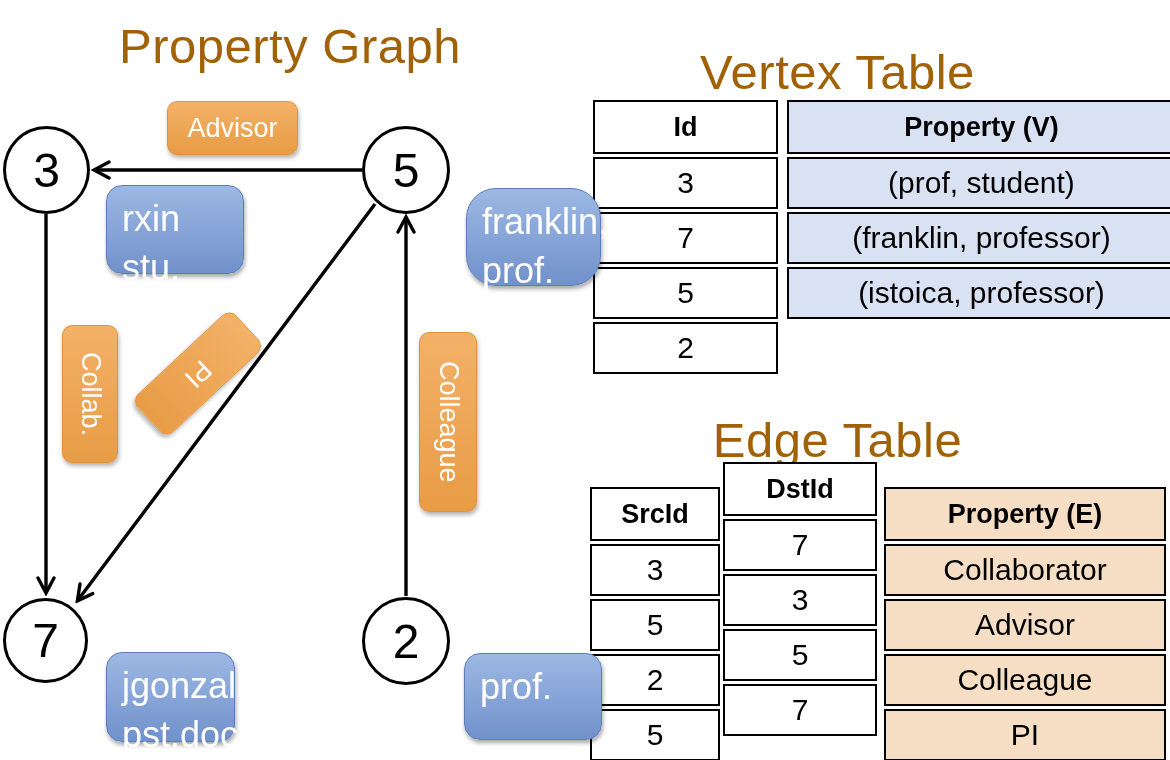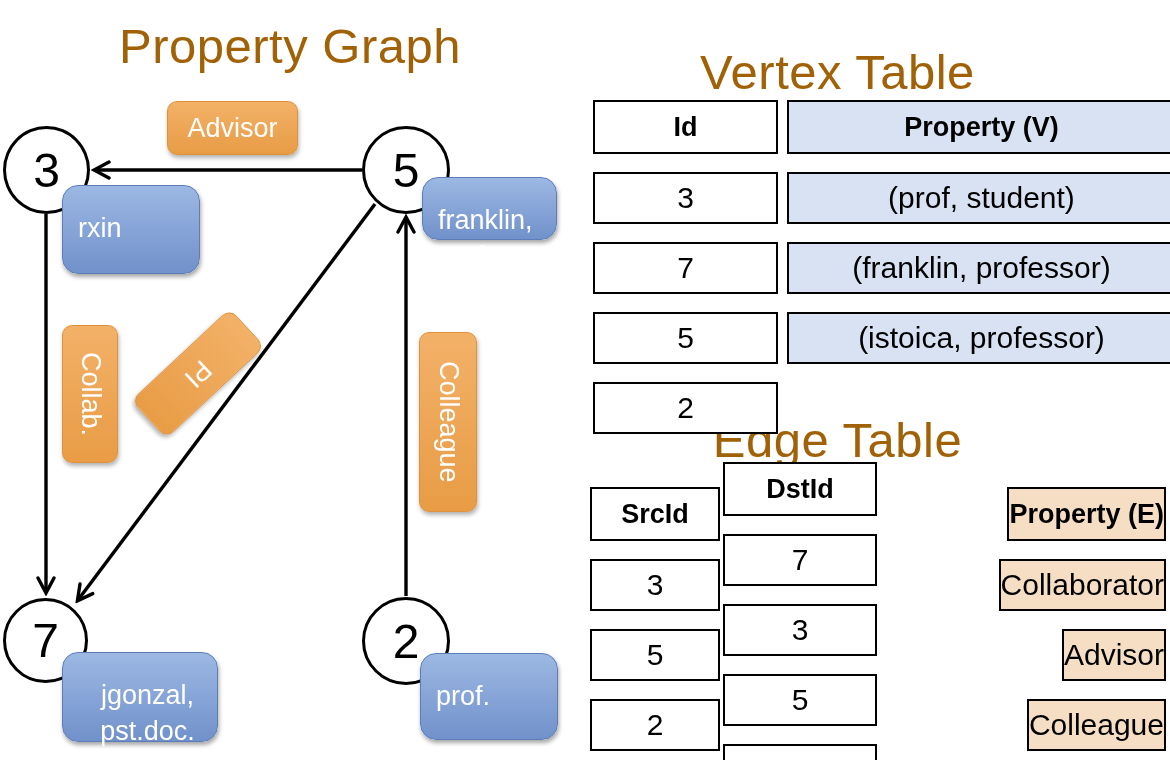--- a/index.html
+++ b/index.html
@@ -26,57 +26,57 @@
   #node-3 { left:3px;   top:126px; width:87px; height:88px; }
   #node-5 { left:362px; top:126px; width:88px; height:88px; }
   #node-7 { left:3px;   top:598px; width:85px; height:85px; }
   #node-2 { left:362px; top:597px; width:88px; height:88px; }
 
   .pbox {
     position:absolute; z-index:2; box-sizing:border-box;
     background:linear-gradient(#9CB8E3, #7191CB);
     border:1.5px solid #5C7DB8; border-radius:16px;
     box-shadow:1px 3px 4px rgba(0,0,0,.35);
-    color:#fff; font-size:27px; line-height:1.35; padding:24px 0 0 15px;
+    color:#fff; font-size:36px; line-height:1.35; padding:9px 0 0 15px;margin-left:44px;
   }
   #pbox-rxin     { left:62px;  top:185px; width:138px; height:89px; }
-  #pbox-franklin { left:422px; top:177px; width:135px; height:63px; }
-  #pbox-jgonzal  { left:62px;  top:652px; width:156px; height:90px;text-align:center; }
+  #pbox-franklin { left:422px; top:188px; width:135px; height:98px;border-radius:30px; }
+  #pbox-jgonzal  { left:62px;  top:652px; width:129px; height:90px;text-align:center; }
   #pbox-istoica  { left:420px; top:653px; width:138px; height:87px; }
 
   .elabel {
     position:absolute; z-index:2; box-sizing:border-box;
     background:linear-gradient(#F3B168, #E89C45);
     border:1px solid #E0923B; border-radius:10px;
     box-shadow:1px 3px 4px rgba(0,0,0,.3);
     color:#fff; font-size:27px;
     display:flex; align-items:center; justify-content:center;
   }
   .elabel.vert { writing-mode:vertical-rl; }
   #elabel-advisor   { left:167px; top:101px; width:131px; height:54px; }
   #elabel-collab    { left:62px;  top:325px; width:56px;  height:138px; }
   #elabel-colleague { left:419px; top:332px; width:58px;  height:180px; }
   #elabel-pi        { left:172px; top:306px; width:52px;  height:135px; transform:rotate(47deg); }
 
   
-  .tbl-col { position:absolute; display:flex; flex-direction:column; gap:18px; }
+  .tbl-col { position:absolute; display:flex; flex-direction:column; gap:3px; }
   .cell {
     box-sizing:border-box; border:2px solid #000; background:#fff;
     display:flex; align-items:center; justify-content:center;
     font-size:30px; height:52px; flex:0 0 auto;
   }
   .cell.head  { font-weight:bold; font-size:27px; height:54px; }
   .cell.vblue { background:#D9E2F3; }
   .cell.peach { background:#F5DEC3; }
 
   #vt-id-col   { left:593px; top:100px; width:185px; }
   #vt-prop-col { left:787px; top:100px; width:389px; }
   #et-src-col  { left:590px; top:487px; width:130px;justify-content:center; }
   #et-dst-col  { left:723px; top:462px; width:154px; }
-  #et-prop-col { left:884px; top:487px; width:282px;align-items:flex-end; }
+  #et-prop-col { left:884px; top:487px; width:282px; }
 </style>
 </head>
 <body>
 
 <div class="canvas">
 
   <div class="title" id="graph-title">Property Graph</div>
   <div class="title" id="vertex-title">Vertex Table</div>
   <div class="title" id="edge-title">Edge Table</div>
 
@@ -100,20 +100,21 @@
   </div>
   <div class="node" id="node-7">
     <span>7</span>
   </div>
   <div class="node" id="node-2">
     <span>2</span>
   </div>
 
   <div class="pbox" id="pbox-rxin">
     <div>rxin</div>
+    <div>stu.</div>
   </div>
   <div class="pbox" id="pbox-franklin">
     <div>franklin,</div>
     <div>prof.</div>
   </div>
   <div class="pbox" id="pbox-jgonzal">
     <div>jgonzal,</div>
     <div>pst.doc.</div>
   </div>
   <div class="pbox" id="pbox-istoica">

